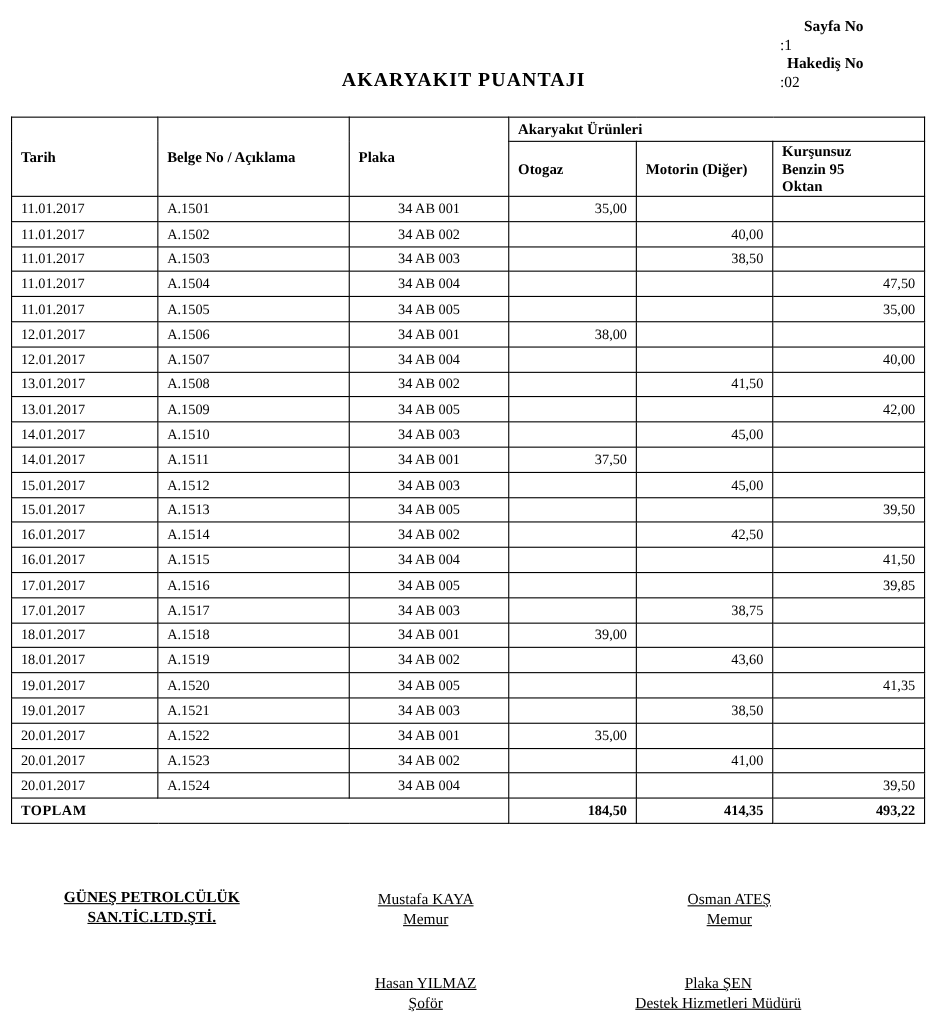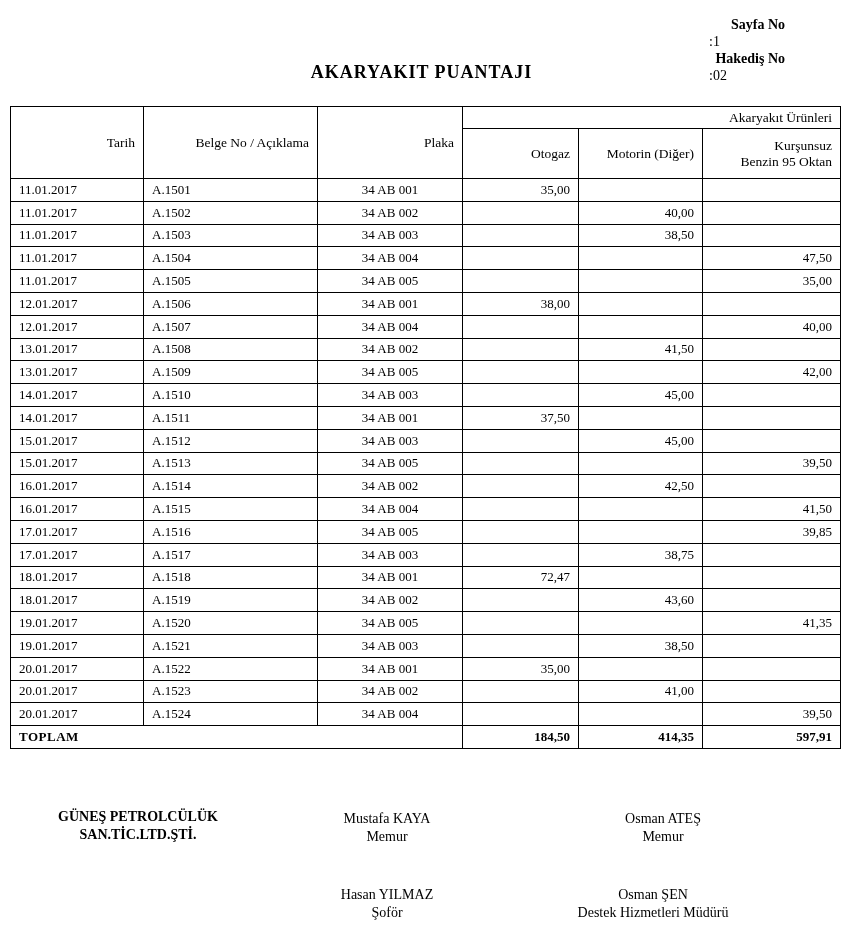--- a/index.html
+++ b/index.html
@@ -59,22 +59,22 @@
     width: 830px;
     font-size: 13px;
   }
   table.main th, table.main td {
     border: 1px solid #000;
     padding: 0 8px;
     overflow: hidden;
     white-space: nowrap;
   }
   table.main thead th {
-    font-weight: normal;
-    text-align: right;
+    font-weight: bold;
+    text-align: left;
     white-space: normal;
   }
   .th-group { height: 21px; font-size: 13.5px; }
   .th-sub   { height: 49px; font-size: 13.5px; }
   .kursunsuz-wrap { display: inline-block; width: 92px; line-height: 16px; }
   table.main tbody td { height: 21.8px; }
   .c-left   { text-align: left; }
   .c-center { text-align: center; }
   .c-right  { text-align: right; }
 
@@ -83,20 +83,21 @@
     border: none;
     letter-spacing: 0.5px;
   }
 
   
   .sig {
     position: absolute;
     text-align: center;
     font-size: 14px;
     line-height: 18px;
+    text-decoration: underline;
   }
   .sig.bold { font-weight: bold; }
   #sig-company { left: 18px;  top: 808px; width: 240px; }
   #sig-kaya    { left: 287px; top: 810px; width: 200px; }
   #sig-ates    { left: 558px; top: 810px; width: 210px; }
   #sig-yilmaz  { left: 287px; top: 886px; width: 200px; }
   #sig-sen     { left: 528px; top: 886px; width: 250px; }
 </style>
 </head>
 <body>
@@ -274,21 +275,21 @@
           <td class="c-left">A.1517</td>
           <td class="c-center">34 AB 003</td>
           <td class="c-right"></td>
           <td class="c-right">38,75</td>
           <td class="c-right"></td>
         </tr>
         <tr>
           <td class="c-left">18.01.2017</td>
           <td class="c-left">A.1518</td>
           <td class="c-center">34 AB 001</td>
-          <td class="c-right">72,47</td>
+          <td class="c-right">39,00</td>
           <td class="c-right"></td>
           <td class="c-right"></td>
         </tr>
         <tr>
           <td class="c-left">18.01.2017</td>
           <td class="c-left">A.1519</td>
           <td class="c-center">34 AB 002</td>
           <td class="c-right"></td>
           <td class="c-right">43,60</td>
           <td class="c-right"></td>
@@ -332,21 +333,21 @@
           <td class="c-right"></td>
           <td class="c-right"></td>
           <td class="c-right">39,50</td>
         </tr>
       </tbody>
     <tfoot>
       <tr class="toplam-row">
         <td class="toplam-label" colspan="3">TOPLAM</td>
         <td class="c-right">184,50</td>
         <td class="c-right">414,35</td>
-        <td class="c-right">597,91</td>
+        <td class="c-right">493,22</td>
       </tr>
     </tfoot>
   </table>
 
   <div class="sig bold" id="sig-company">
     <div>GÜNEŞ PETROLCÜLÜK</div>
     <div>SAN.TİC.LTD.ŞTİ.</div>
   </div>
 
   <div class="sig" id="sig-kaya">
@@ -358,17 +359,17 @@
     <div>Osman ATEŞ</div>
     <div>Memur</div>
   </div>
 
   <div class="sig" id="sig-yilmaz">
     <div>Hasan YILMAZ</div>
     <div>Şoför</div>
   </div>
 
   <div class="sig" id="sig-sen">
-    <div>Osman ŞEN</div>
+    <div>Plaka ŞEN</div>
     <div>Destek Hizmetleri Müdürü</div>
   </div>
 
 </div>
 
 </body></html>

